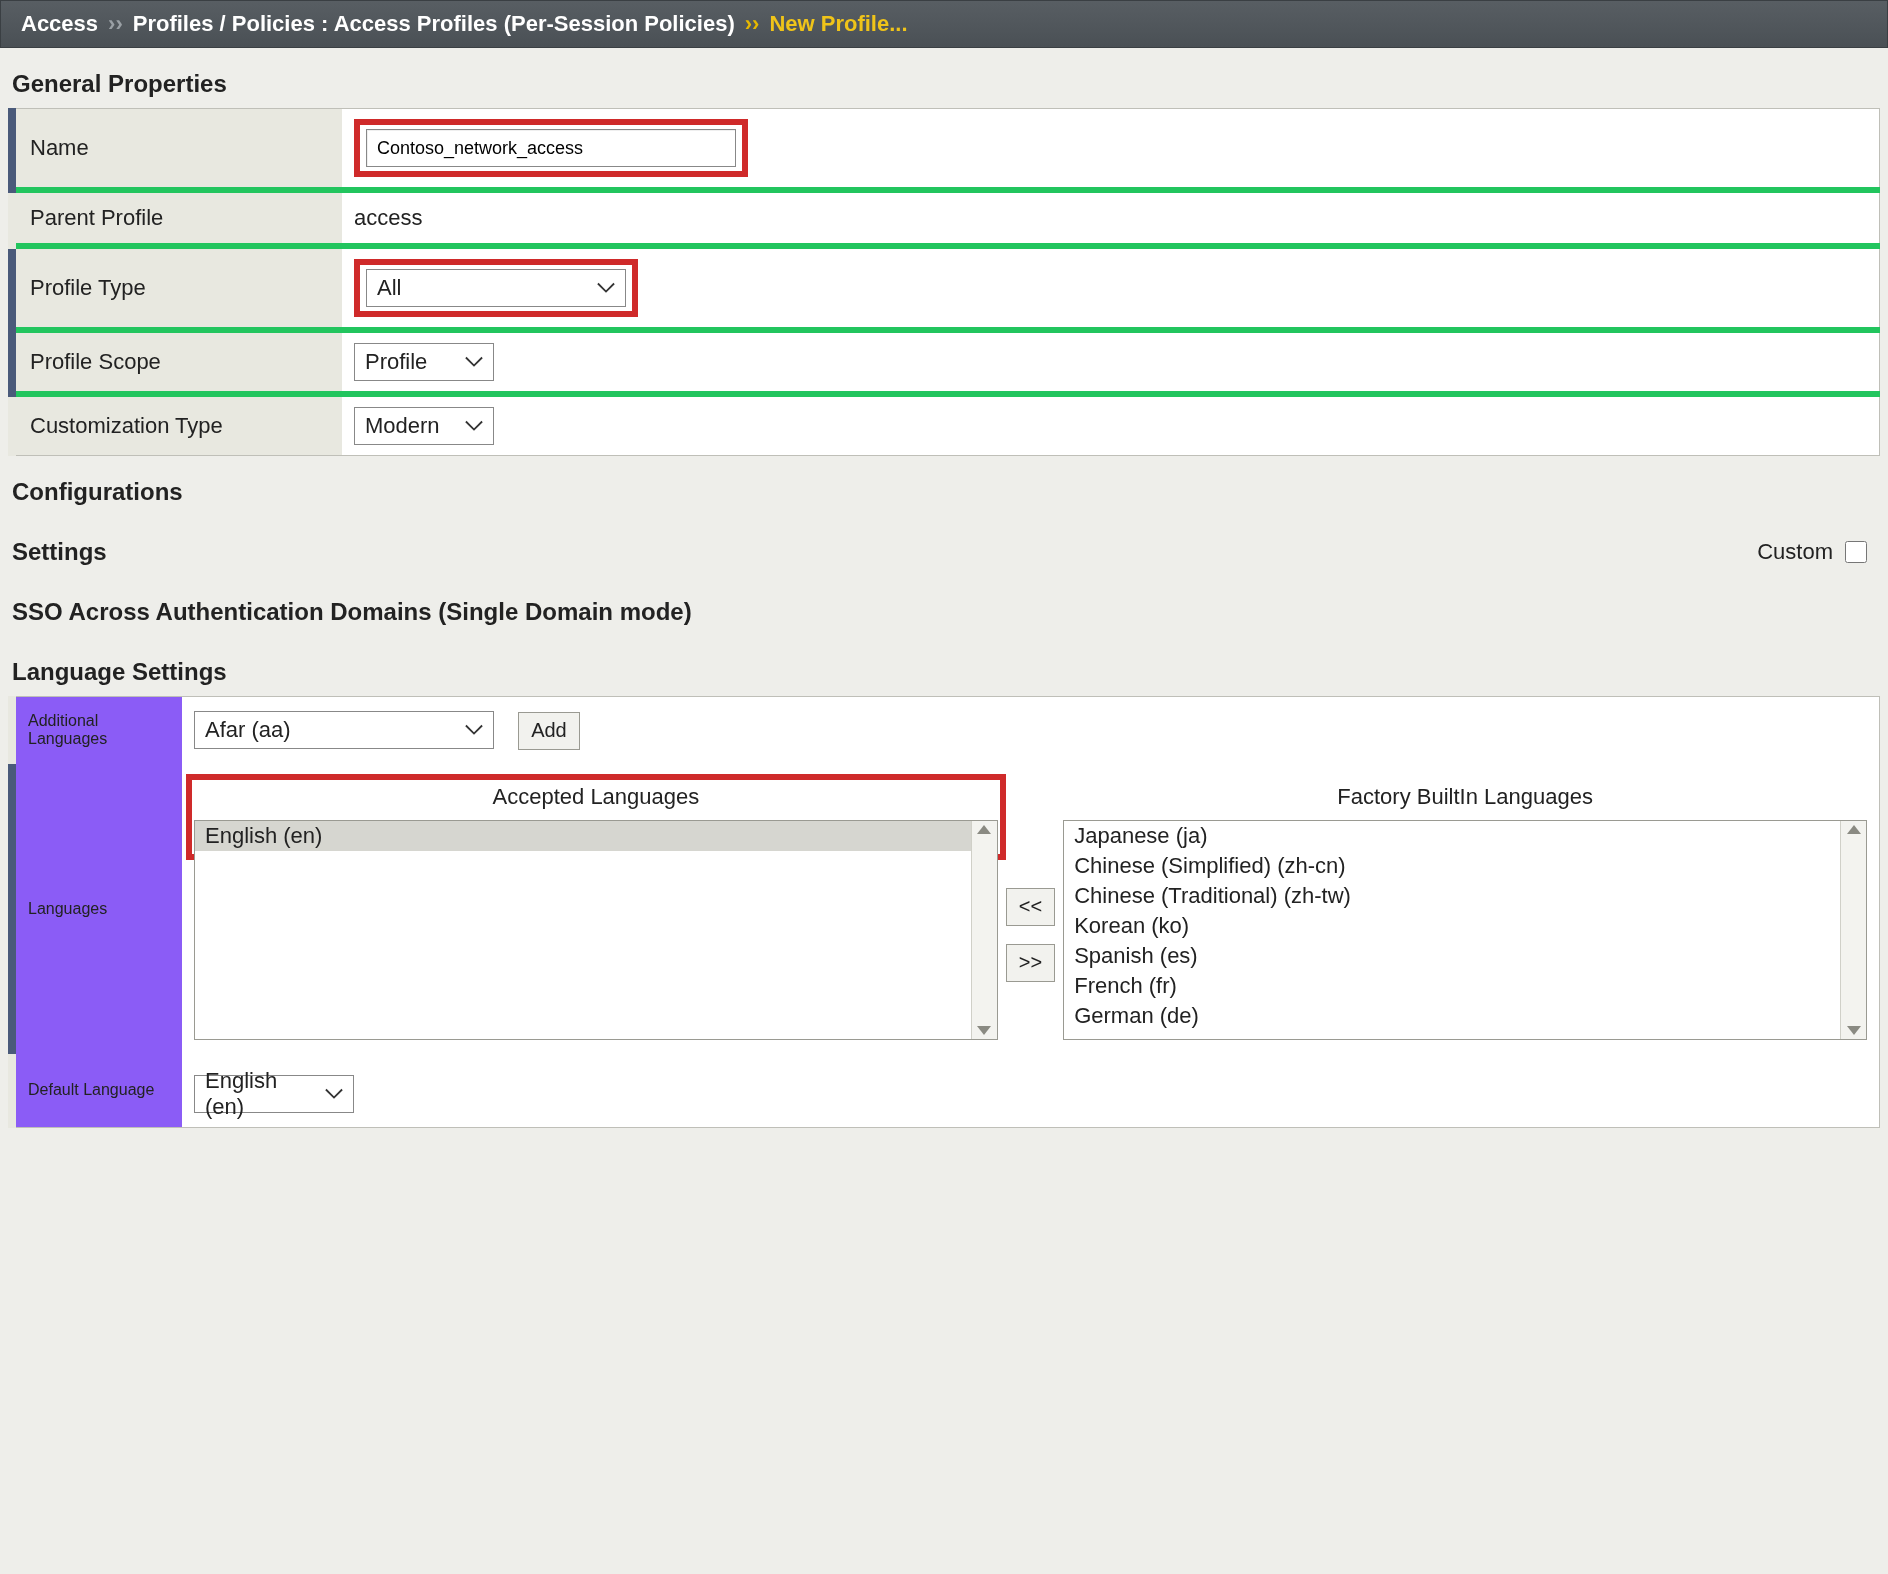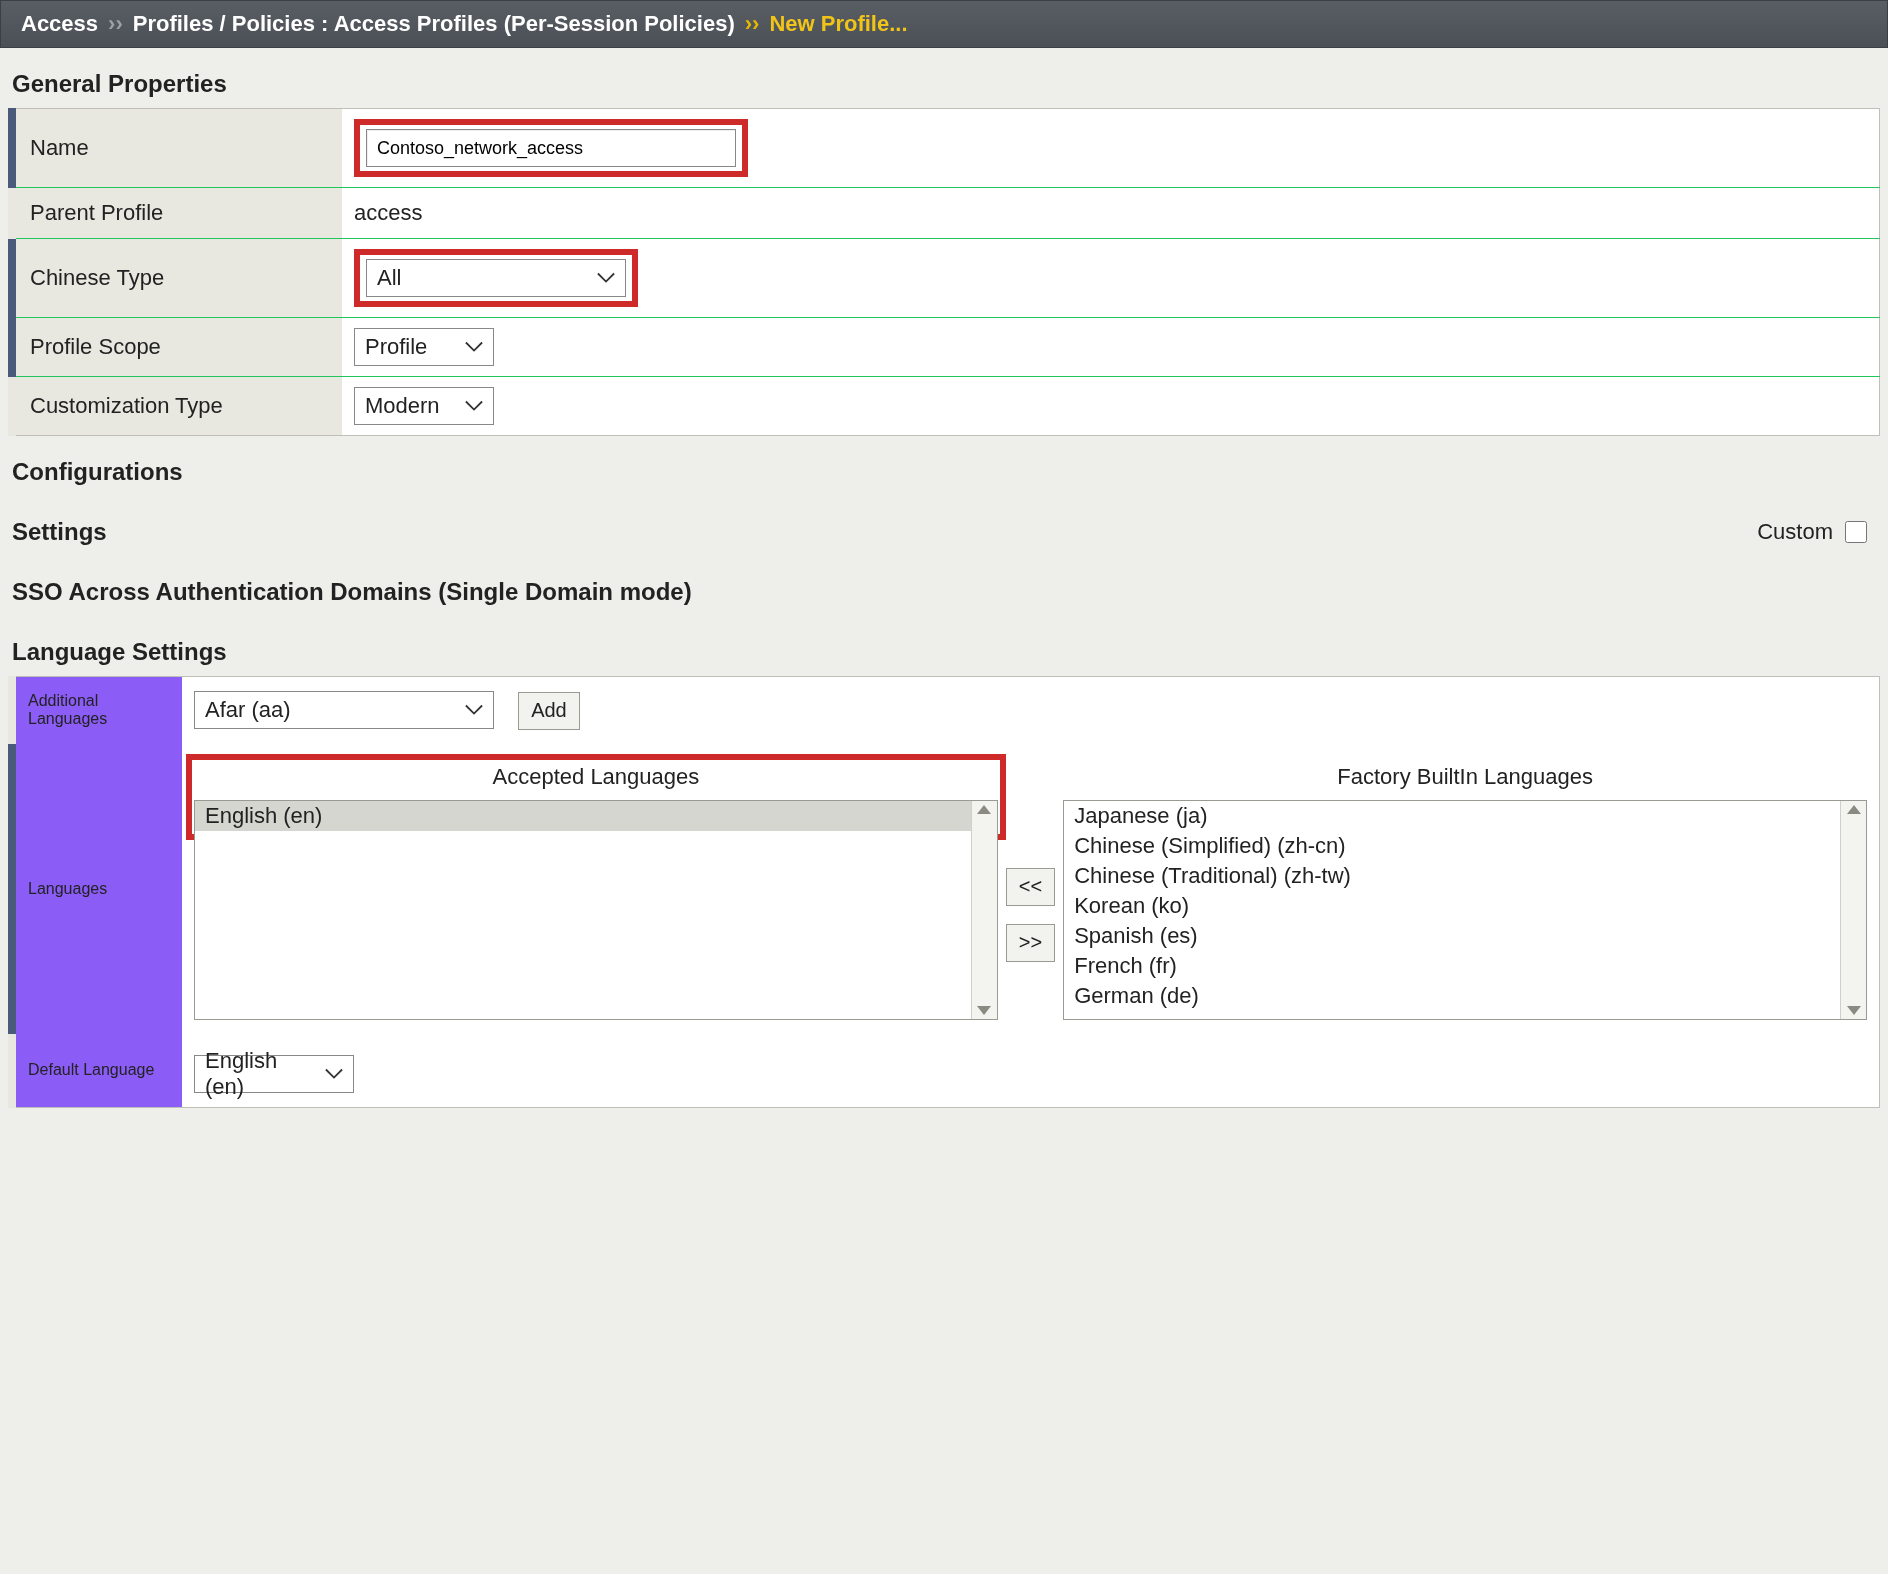--- a/index.html
+++ b/index.html
@@ -36,21 +36,21 @@
   .custom-wrap { font-weight: normal; font-size: 22px; display: flex; align-items: center; gap: 8px;}
   .custom-wrap input[type=checkbox] { width: 22px; height: 22px; }
   
   table.prop {
     width: calc(100% - 16px);
     margin: 0 8px;
     border-collapse: collapse;
     border: 1px solid #bfbfb8;
     background: #7f1d1d;
   }
-  table.prop tr { border-top: 1px solid #22c55e; }
+  table.prop tr { border-top: 6px solid #22c55e; }
   table.prop tr:first-child { border-top: none; }
   table.prop td.label {
     width: 330px;
     background: #e8e8e0;
     padding: 12px 12px 12px 14px;
     border-left: 8px solid #4a5a7a;
     font-size: 22px;
   }
   table.prop td.label.noaccent { border-left: 8px solid #e8e8e0; }
   table.prop td.value {
@@ -147,21 +147,21 @@
         <span class="hl">
           <input type="text" class="txt" style="width: 370px;" value="Contoso_network_access">
         </span>
       </td>
     </tr>
     <tr>
       <td class="label noaccent">Parent Profile</td>
       <td class="value">access</td>
     </tr>
     <tr>
-      <td class="label">Chinese Type</td>
+      <td class="label">Profile Type</td>
       <td class="value">
         <span class="hl">
           <span class="select" style="width:260px">
             <span>All</span>
             <span class="chev">
                   <svg viewBox="0 0 20 12">
                     <path d="M1 1 L10 10 L19 1" fill="none" stroke="#333" stroke-width="2"></path>
                   </svg>
                 </span>
           </span>

